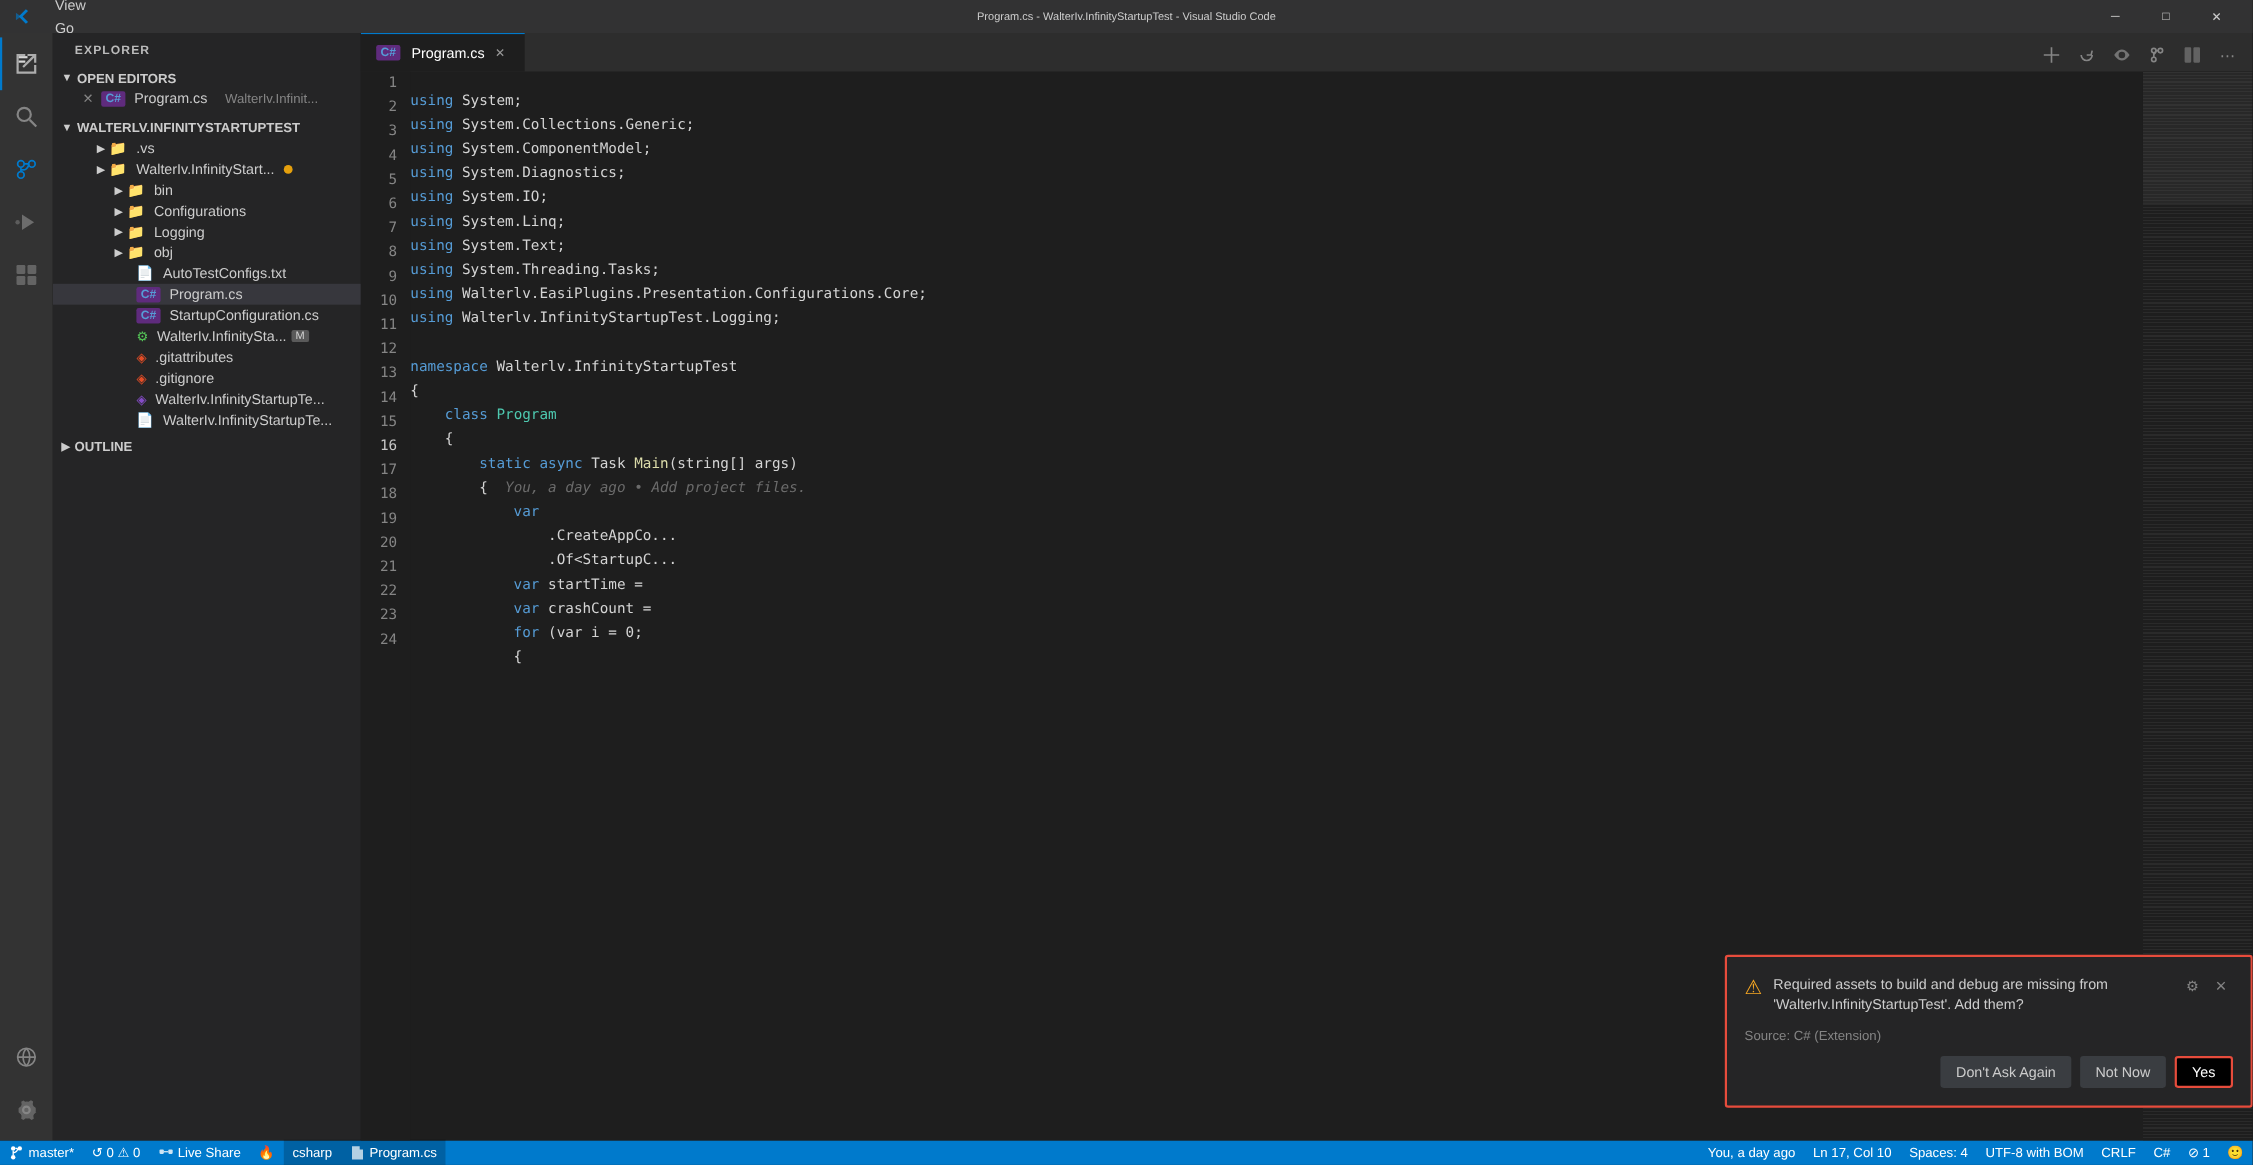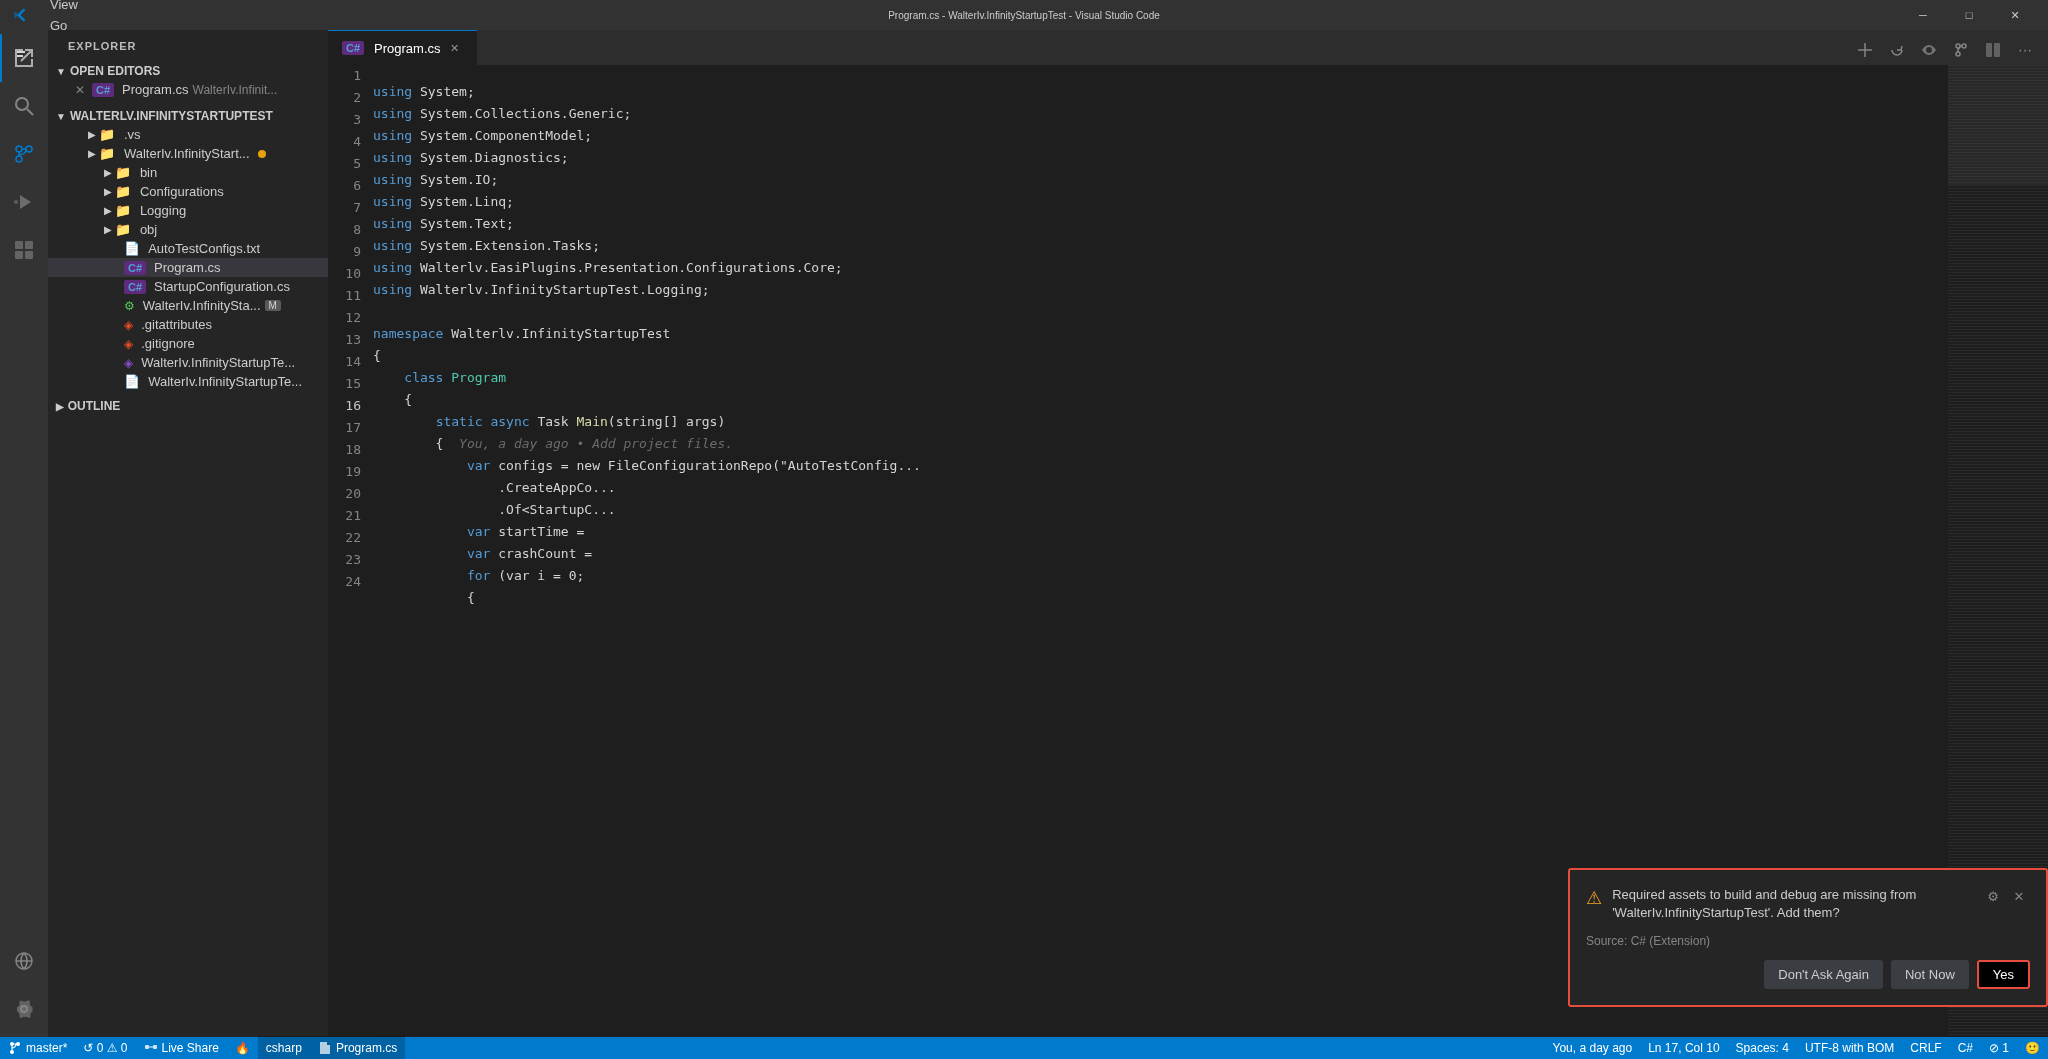--- a/index.html
+++ b/index.html
@@ -517,21 +517,21 @@
 
     <div class="sidebar-section">
       <div class="sidebar-section-header">
         <span class="chevron">▼</span>
         <span>OPEN EDITORS</span>
       </div>
       <div class="tree-item tree-indent-1">
         <span class="tree-icon" style="color:#858585">✕</span>
         <span class="csharp-tag">C#</span>
         <span>Program.cs</span>
-        <span style="color:#858585; font-size:12px; margin-left:0">WalterIv.Infinit...</span>
+        <span style="color:#858585; font-size:12px; margin-left:12px">WalterIv.Infinit...</span>
       </div>
     </div>
 
     <div class="sidebar-section">
       <div class="sidebar-section-header">
         <span class="chevron">▼</span>
         <span>WALTERLV.INFINITYSTARTUPTEST</span>
       </div>
 
       <div class="tree-item tree-indent-2">
@@ -697,31 +697,31 @@
         <div class="line-num">24</div>
       </div>
       <div class="code-content">
         <div class="code-line"><span class="kw">using</span><span class="plain"> System;</span></div>
         <div class="code-line"><span class="kw">using</span><span class="plain"> System.Collections.Generic;</span></div>
         <div class="code-line"><span class="kw">using</span><span class="plain"> System.ComponentModel;</span></div>
         <div class="code-line"><span class="kw">using</span><span class="plain"> System.Diagnostics;</span></div>
         <div class="code-line"><span class="kw">using</span><span class="plain"> System.IO;</span></div>
         <div class="code-line"><span class="kw">using</span><span class="plain"> System.Linq;</span></div>
         <div class="code-line"><span class="kw">using</span><span class="plain"> System.Text;</span></div>
-        <div class="code-line"><span class="kw">using</span><span class="plain"> System.Extension.Tasks;</span></div>
+        <div class="code-line"><span class="kw">using</span><span class="plain"> System.Threading.Tasks;</span></div>
         <div class="code-line"><span class="kw">using</span><span class="plain"> Walterlv.EasiPlugins.Presentation.Configurations.Core;</span></div>
         <div class="code-line"><span class="kw">using</span><span class="plain"> Walterlv.InfinityStartupTest.Logging;</span></div>
         <div class="code-line"></div>
         <div class="code-line"><span class="kw">namespace</span><span class="plain"> Walterlv.InfinityStartupTest</span></div>
         <div class="code-line"><span class="plain">{</span></div>
         <div class="code-line"><span class="plain">    </span><span class="kw">class</span><span class="plain"> </span><span class="cls">Program</span></div>
         <div class="code-line"><span class="plain">    {</span></div>
         <div class="code-line"><span class="plain">        </span><span class="kw">static</span><span class="plain"> </span><span class="kw">async</span><span class="plain"> Task </span><span class="fn">Main</span><span class="plain">(string[] args)</span></div>
         <div class="code-line"><span class="plain">        {</span><span class="git-ghost">  You, a day ago • Add project files.</span></div>
-        <div class="code-line"><span class="plain">            </span><span class="kw">var</span><span class="plain"> configs = new FileConfigurationRepo("AutoTestConfig...</span></div>
+        <div class="code-line"><span class="plain">            </span><span class="kw">var</span></div>
         <div class="code-line"><span class="plain">                .CreateAppCo...</span></div>
         <div class="code-line"><span class="plain">                .Of&lt;StartupC...</span></div>
         <div class="code-line"><span class="plain">            </span><span class="kw">var</span><span class="plain"> startTime =</span></div>
         <div class="code-line"><span class="plain">            </span><span class="kw">var</span><span class="plain"> crashCount =</span></div>
         <div class="code-line"><span class="plain">            </span><span class="kw">for</span><span class="plain"> (var i = 0;</span></div>
         <div class="code-line"><span class="plain">            {</span></div>
       </div>
 
       <div class="minimap">
         <div class="minimap-content"></div>

